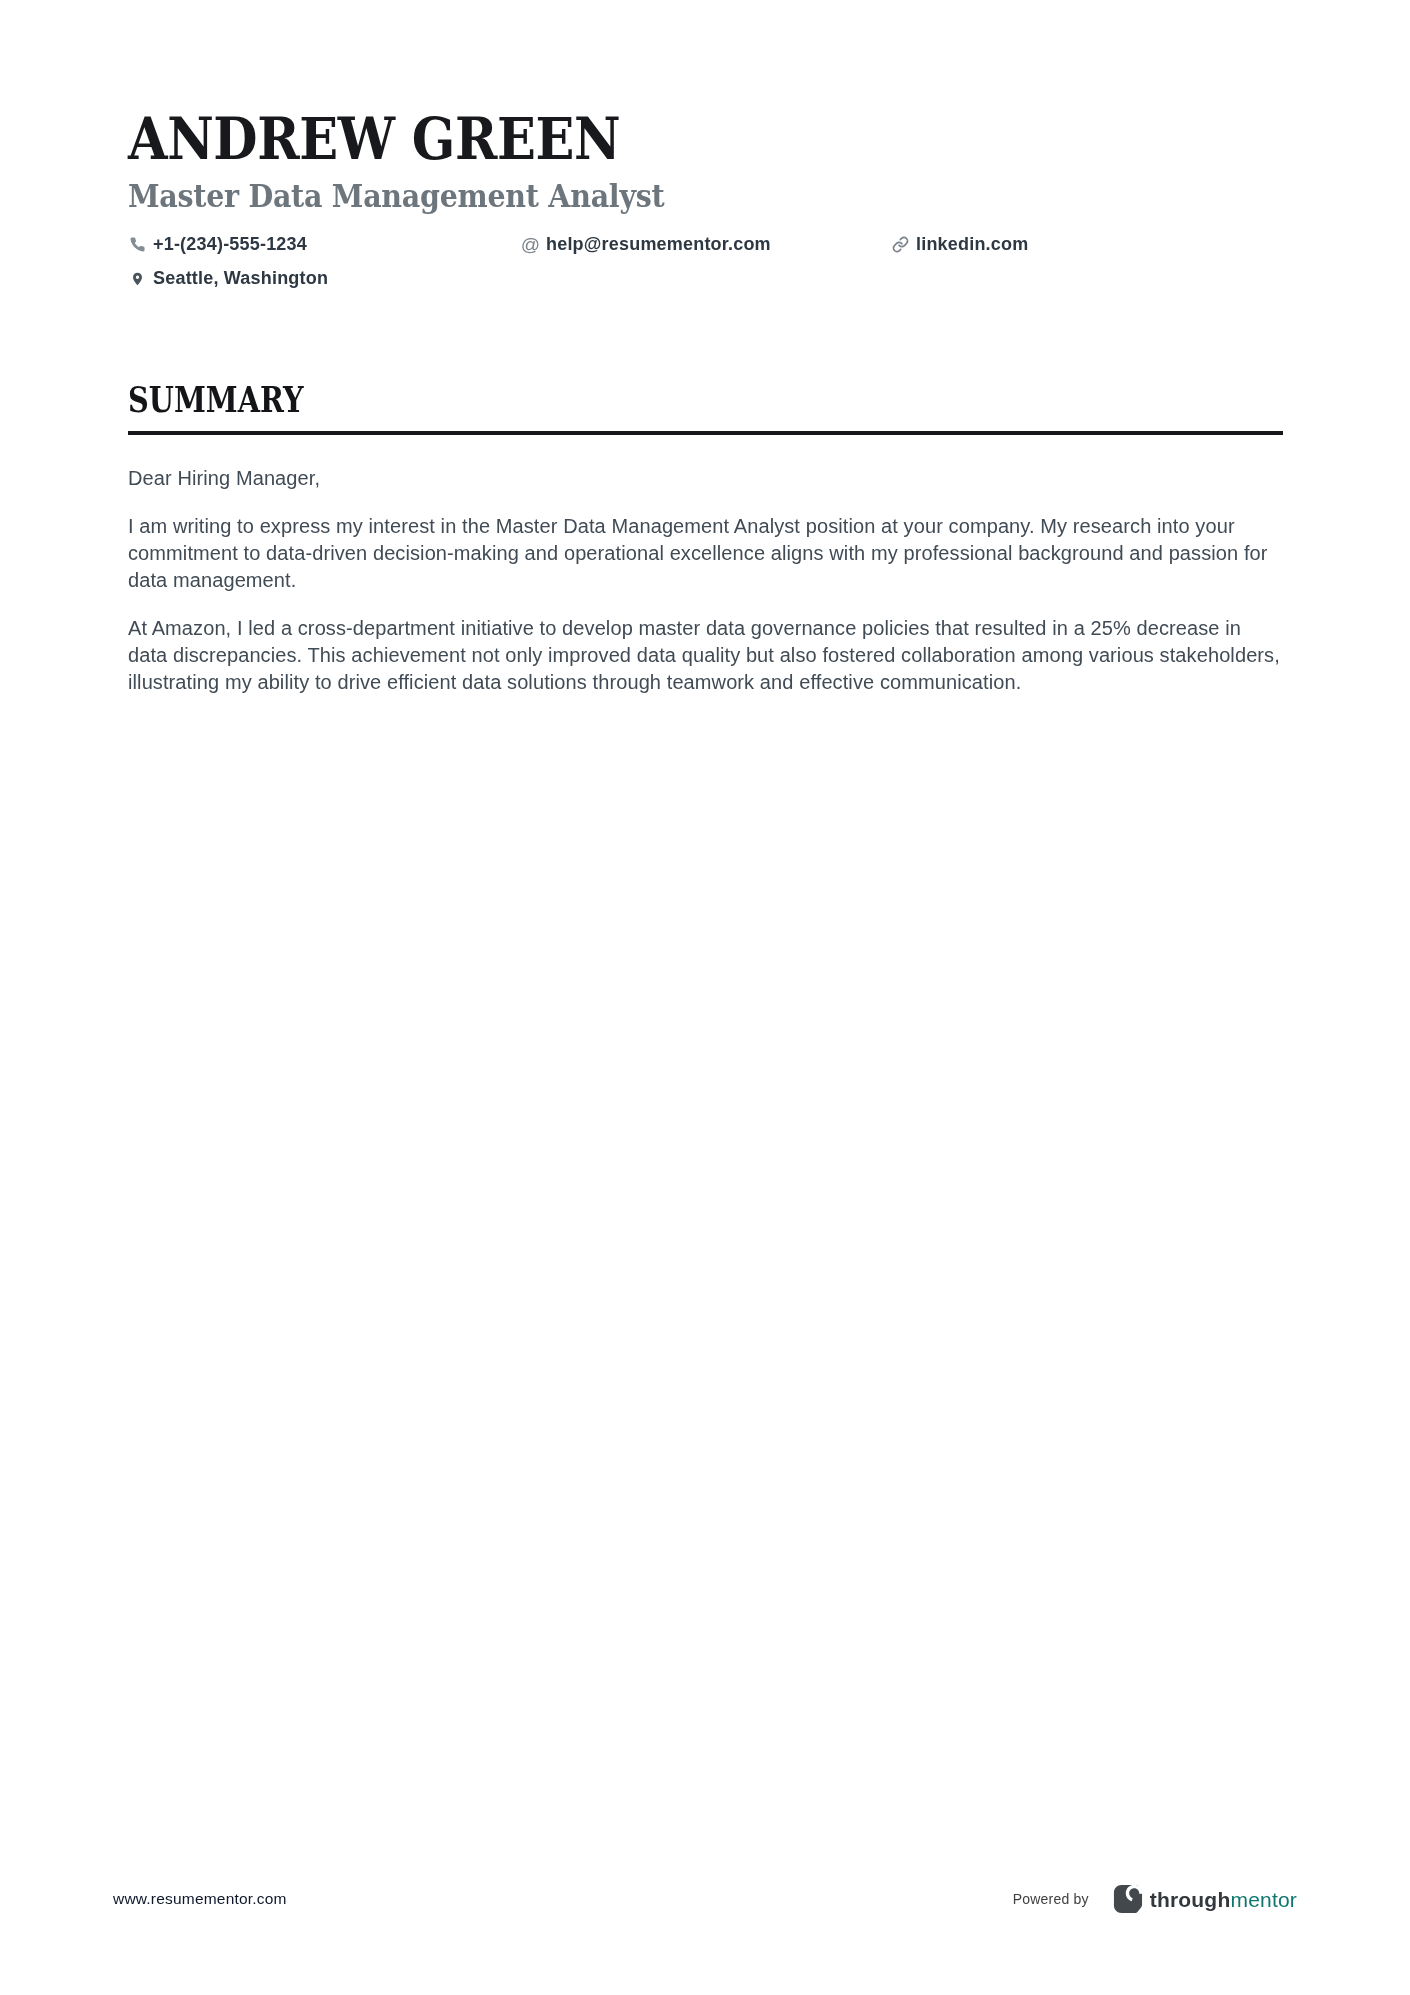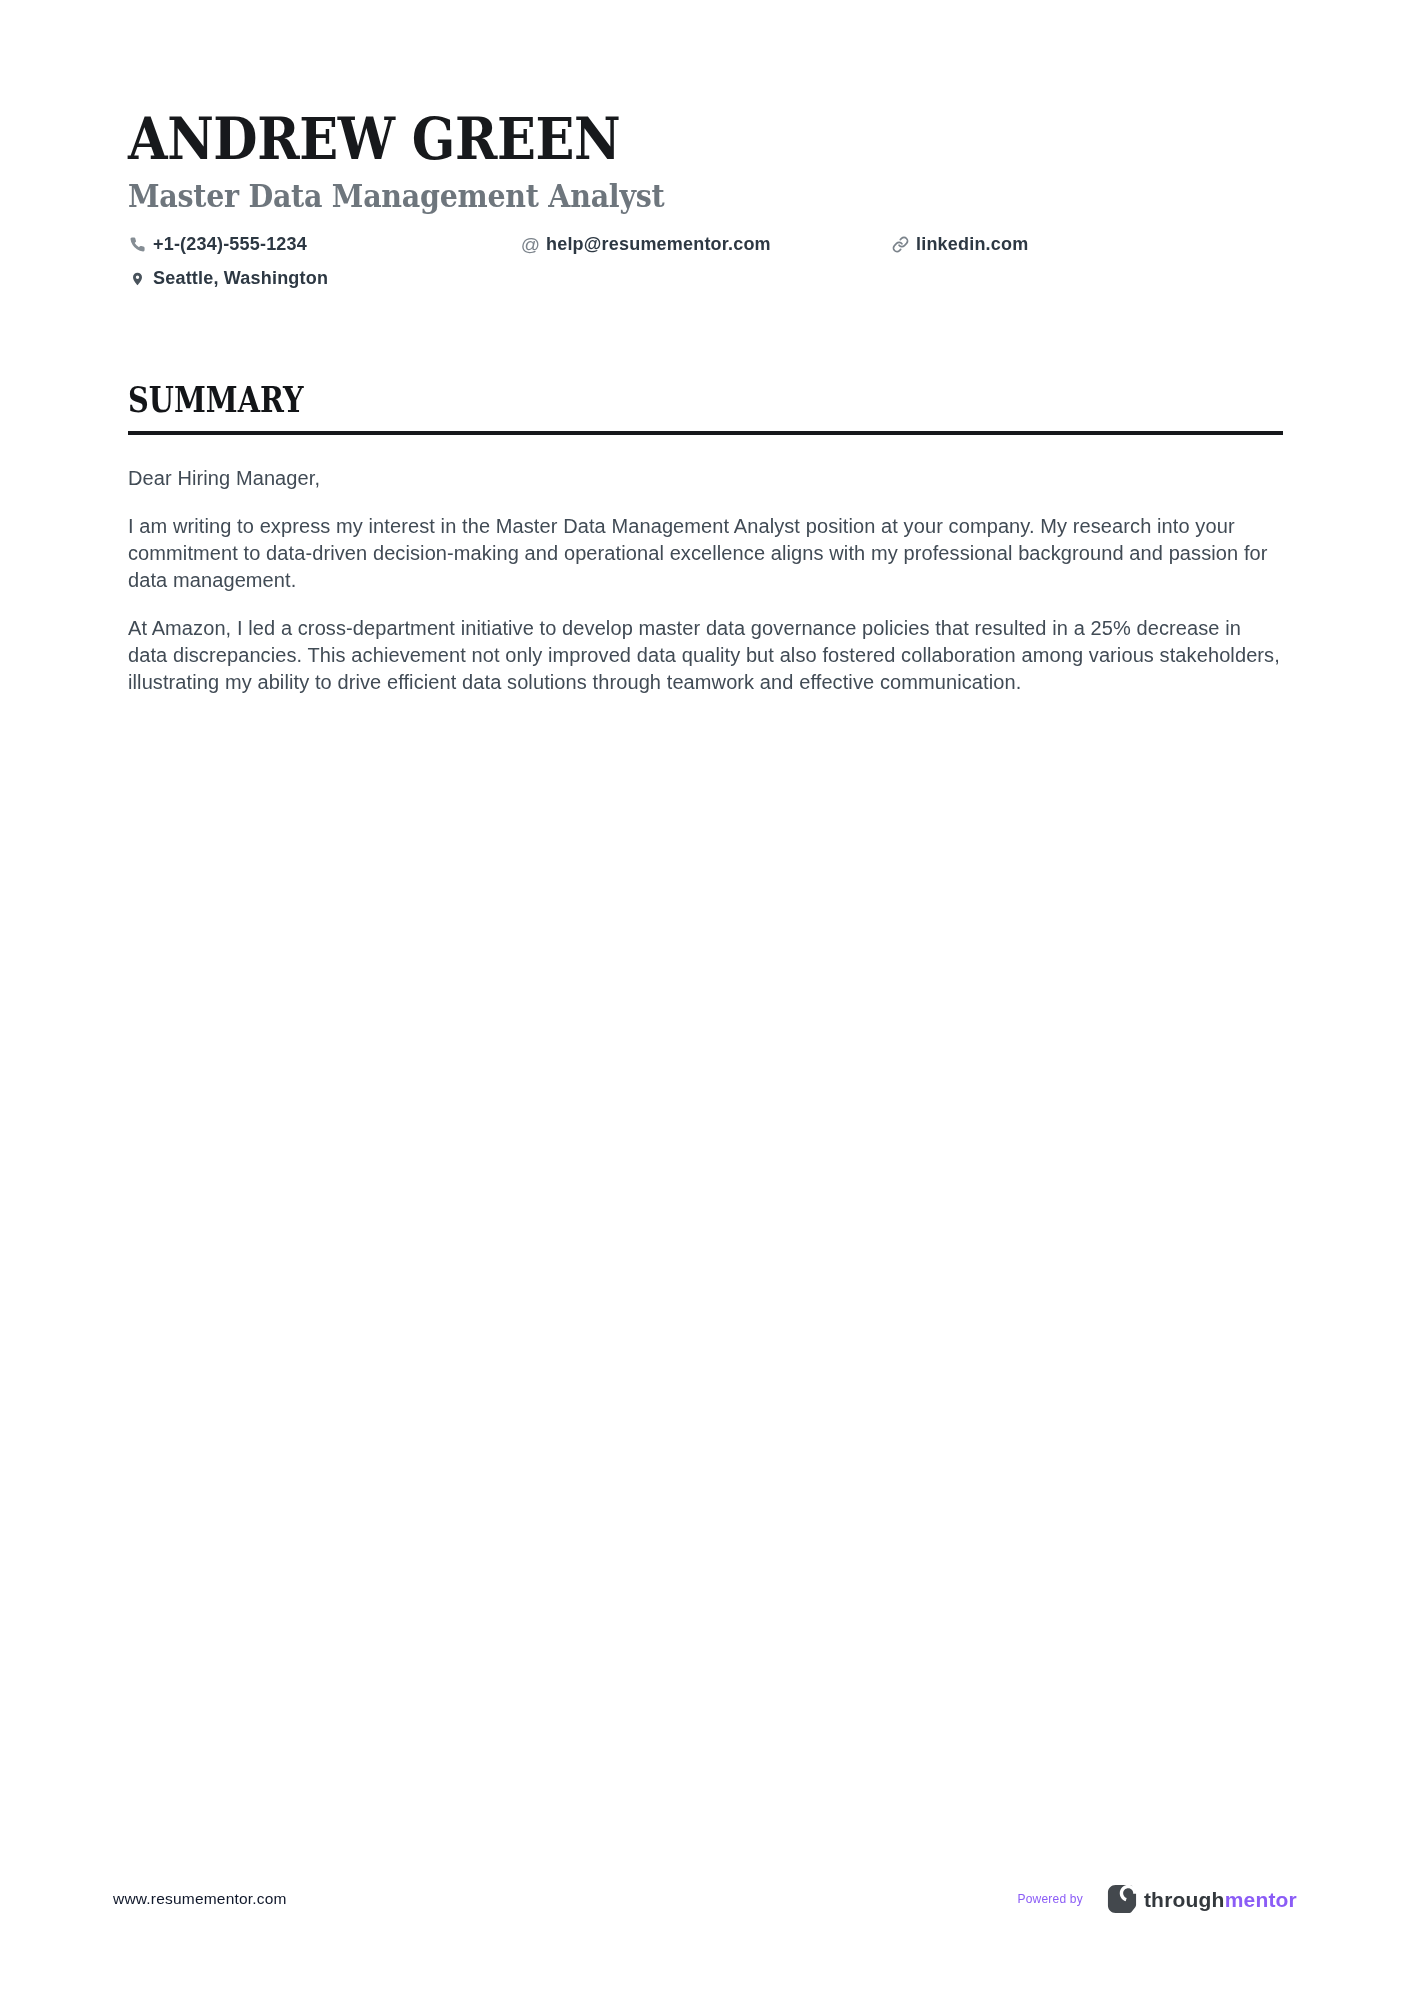--- a/index.html
+++ b/index.html
@@ -110,26 +110,26 @@
     position: absolute;
     left: 113px;
     right: 113px;
     top: 1884px;
     display: flex;
     justify-content: space-between;
     align-items: center;
   }
   .footer-url { font-size: 15.5px; color: #0f172a; letter-spacing: 0.2px; }
   .powered { display: flex; align-items: center; }
-  .powered-label { font-size: 12px; color: #8b5cf6; margin-right: 24px; letter-spacing: 0.2px; }
+  .powered-label { font-size: 14px; color: #404040; margin-right: 24px; letter-spacing: 0.2px; }
   .brand { display: flex; align-items: center; gap: 7px; text-decoration: none; }
   .brand-logo svg { display: block; }
   .brand-text { font-size: 21px; font-weight: 700; letter-spacing: 0.2px; line-height: 1; }
   .brand-text .b1 { color: #33383d; }
-  .brand-text .b2 { color: #8b5cf6; font-weight: 700; }
+  .brand-text .b2 { color: #0f766e; font-weight: 400; }
 </style>
 </head>
 <body>
 
 <div class="page">
   <div class="content">
 
     <div>
       <div class="name">ANDREW GREEN</div>
       <br>

